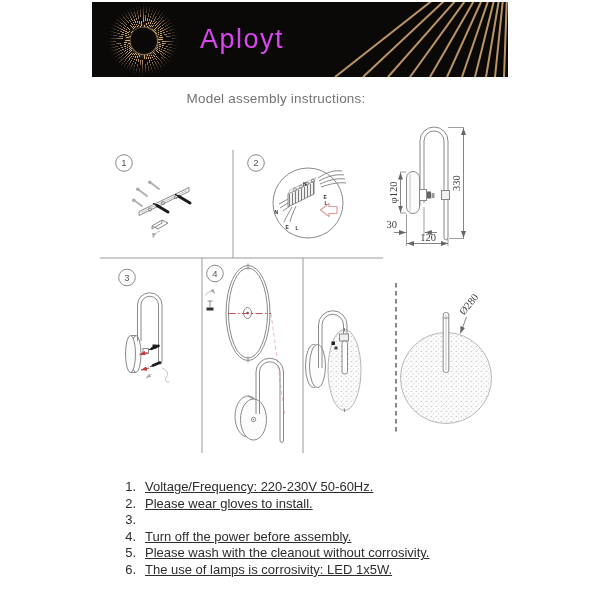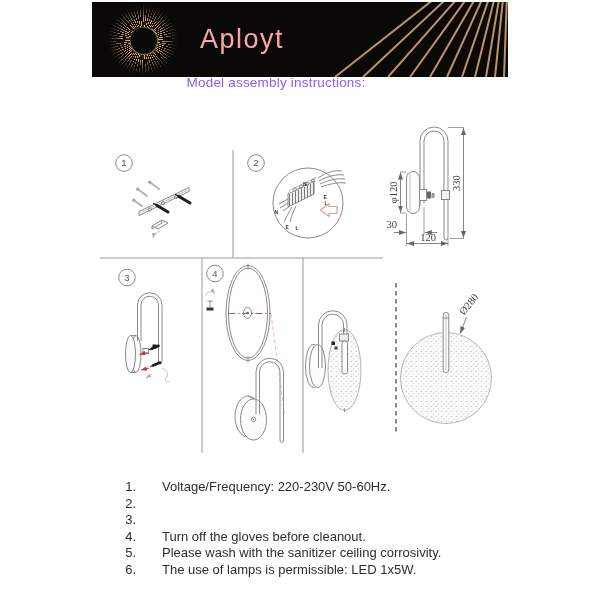--- a/index.html
+++ b/index.html
@@ -8,24 +8,24 @@
   
   .banner{position:absolute;left:92px;top:2px;width:416px;height:75px;background:#0b0908;
           display:flex;align-items:center;overflow:hidden;}
   .sunburst{position:relative;width:74px;height:74px;margin-left:14px;flex:0 0 auto;
             background:repeating-conic-gradient(#c9a173 0deg 1.6deg, rgba(0,0,0,0) 1.6deg 5.8deg);
             -webkit-mask:radial-gradient(circle at 50% 50%, transparent 0 12px, #000 13px 20px, rgba(0,0,0,.45) 27px, transparent 35px);
             mask:radial-gradient(circle at 50% 50%, transparent 0 12px, #000 13px 20px, rgba(0,0,0,.45) 27px, transparent 35px);}
   .sun-core{position:absolute;left:50%;top:50%;width:26px;height:26px;margin:-13px 0 0 -13px;
             border-radius:50%;background:#0a0807;border:1px solid rgba(235,196,140,.55);
             box-shadow:0 0 6px 1px rgba(235,196,140,.35);}
-  .brand{margin-left:20px;font-size:27px;letter-spacing:1.5px;color:#fca5a5;font-weight:400;z-index:2;}
+  .brand{margin-left:20px;font-size:27px;letter-spacing:1.5px;color:#d946ef;font-weight:400;z-index:2;}
   .fan{position:absolute;right:0;top:0;height:75px;width:185px;}
   
-  .title{position:absolute;left:0;top:75px;width:552px;text-align:center;color:#8b5cf6;
+  .title{position:absolute;left:0;top:91px;width:552px;text-align:center;color:#737373;
          font-size:13.5px;line-height:15.5px;font-weight:400;letter-spacing:.2px;}
   
   .diagram{position:absolute;left:0;top:115px;width:600px;height:350px;}
   .outline{stroke:#8a8a8a;stroke-width:1;fill:none;}
   .outline-f{stroke:#8a8a8a;stroke-width:1;fill:#fcfcfc;}
   .thin{stroke:#9a9a9a;stroke-width:.6;fill:none;}
   .divider{stroke:#9a9a9a;stroke-width:1;}
   .ext{stroke:#777;stroke-width:.7;fill:none;}
   .dim{stroke:#666;stroke-width:.8;fill:none;}
   .dim-t{font-family:"Liberation Serif",serif;font-size:10.5px;fill:#3d3d3d;}
@@ -34,21 +34,21 @@
   .wire-t{font-size:5px;font-weight:bold;fill:#2d2d2d;}
   .red{stroke:#c43b3b;fill:none;}
   .pink{stroke:#e8a9a9;fill:none;}
   .screw-b{stroke:#1b1b1b;stroke-linecap:round;fill:none;}
   .screw-g{stroke:#b2b2b2;stroke-linecap:round;fill:none;}
   
   .notes{position:absolute;left:118px;top:479px;width:420px;font-size:13px;line-height:16.6px;
          color:#2d2d2d;}
   .note-row{display:flex;}
   .note-num{width:18px;text-align:right;flex:0 0 auto;}
-  .note-text{margin-left:26px;}
+  .note-text{margin-left:9px;text-decoration:underline;}
 </style>
 </head>
 <body>
 
 <div class="page">
 
   <header class="banner">
     <div class="sunburst">
       <div class="sun-core"></div>
     </div>
@@ -284,31 +284,32 @@
     </g>
   </svg>
 
   <div class="notes">
     <div class="note-row">
       <span class="note-num">1.</span>
       <span class="note-text">Voltage/Frequency: 220-230V 50-60Hz.</span>
     </div>
     <div class="note-row">
       <span class="note-num">2.</span>
+      <span class="note-text">Please wear gloves to install.</span>
     </div>
     <div class="note-row">
       <span class="note-num">3.</span>
     </div>
     <div class="note-row">
       <span class="note-num">4.</span>
-      <span class="note-text">Turn off the gloves before cleanout.</span>
+      <span class="note-text">Turn off the power before assembly.</span>
     </div>
     <div class="note-row">
       <span class="note-num">5.</span>
-      <span class="note-text">Please wash with the sanitizer ceiling corrosivity.</span>
+      <span class="note-text">Please wash with the cleanout without corrosivity.</span>
     </div>
     <div class="note-row">
       <span class="note-num">6.</span>
-      <span class="note-text">The use of lamps is permissible: LED 1x5W.</span>
+      <span class="note-text">The use of lamps is corrosivity: LED 1x5W.</span>
     </div>
   </div>
 
 </div>
 
 </body></html>

